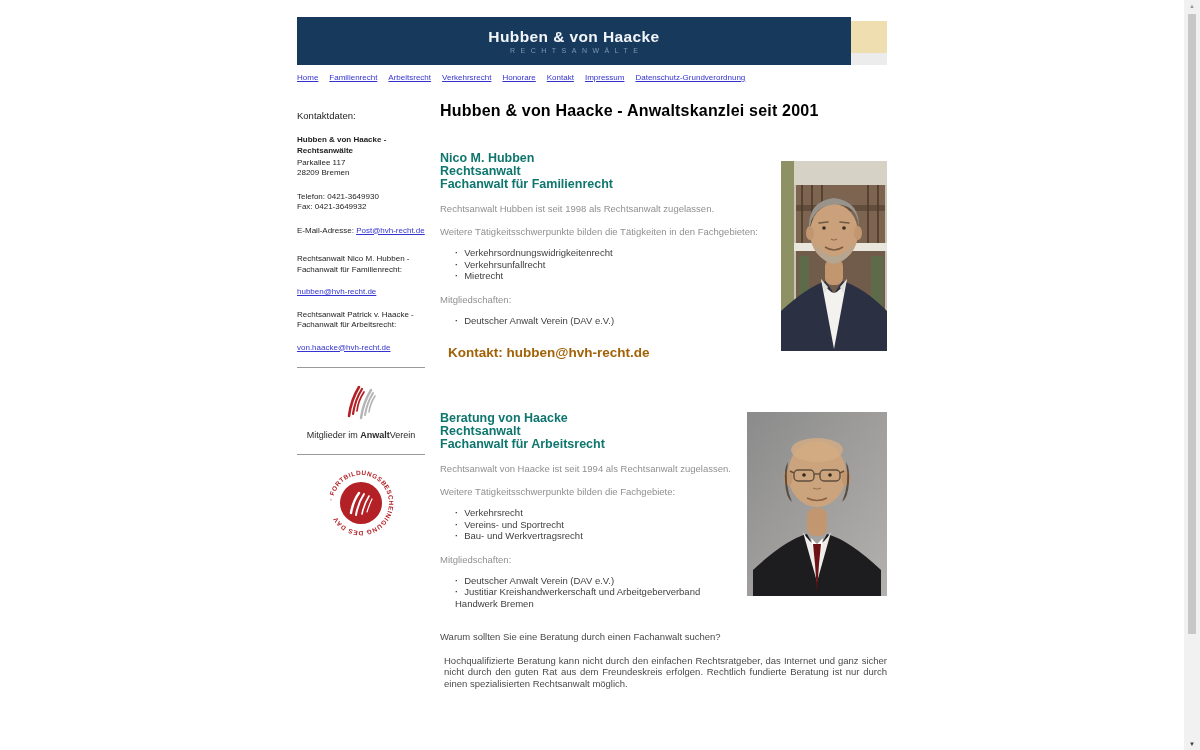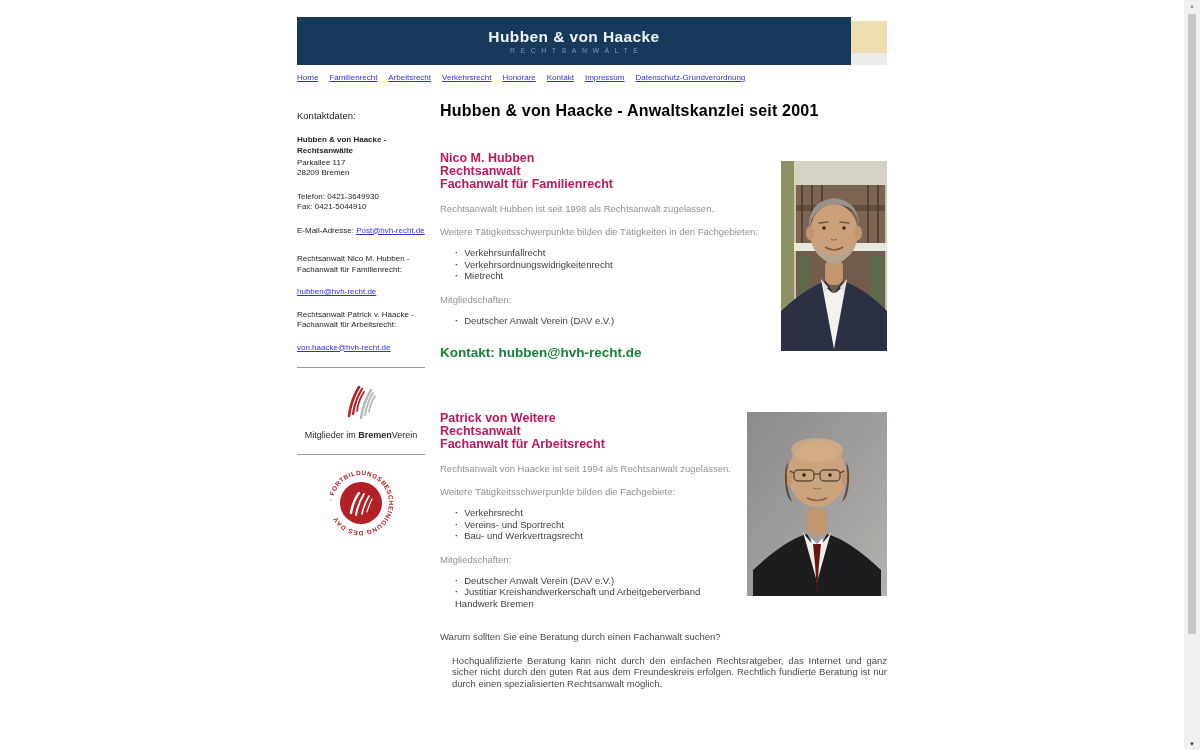--- a/index.html
+++ b/index.html
@@ -37,30 +37,30 @@
   .logo-wrap{text-align:center;margin:2px 0 4px 0;}
   .member-line{font-size:9px;text-align:center;margin:4px 0 2px 0;color:#2a2a2a;}
   .seal-wrap{text-align:center;margin-top:12px;}
 
   
   .main{margin-left:15px;width:447px;position:relative;font-size:9.5px;color:#3f3f3f;}
   .main h1{font-size:16px;margin:0;color:#000;letter-spacing:.2px;}
   .lawyer-section{position:relative;}
   .sec1{margin-top:32px;}
   .sec2{margin-top:52px;}
-  .name-h{font-size:12.5px;font-weight:bold;color:#be185d;line-height:13px;margin:0;}
+  .name-h{font-size:12.5px;font-weight:bold;color:#0f766e;line-height:13px;margin:0;}
   .muted{color:#909090;margin:12px 0 0 0;line-height:11px;}
   .txt{width:338px;}
   .txt2{width:300px;}
   ul.focus{margin:10px 0 0 0;padding:0 0 0 15px;list-style:none;}
   ul.focus li{line-height:11.5px;color:#3f3f3f;}
   ul.focus li::before{content:"\00b7";font-weight:bold;margin-right:6px;}
-  .contact-h{font-size:13.5px;font-weight:bold;color:#15803d;margin:19px 0 0 0;}
+  .contact-h{font-size:13.5px;font-weight:bold;color:#a16207;margin:19px 0 0 8px;}
   .closing-q{margin:22px 0 0 0;color:#4a4a4a;line-height:11.5px;}
-  .closing-p{margin:12px 0 0 12px;color:#4a4a4a;line-height:11.5px;text-align:justify;}
+  .closing-p{margin:12px 0 0 4px;color:#4a4a4a;line-height:11.5px;text-align:justify;}
   .portrait{position:absolute;right:0;display:block;}
   .portrait.p1{top:9px;}
   .portrait.p2{top:0;}
 
   
   .scrollbar{position:absolute;right:0;top:0;width:16px;height:750px;background:#f1f1f1;}
   .scroll-thumb{position:absolute;left:4px;top:14px;width:8px;height:620px;background:#c7c7c7;cursor:pointer;}
   .scroll-arrow{position:absolute;left:0;width:16px;text-align:center;font-size:6px;line-height:10px;cursor:pointer;}
   .scroll-up{top:1px;color:#9a9a9a;}
   .scroll-down{bottom:1px;color:#3c3c3c;}
@@ -101,21 +101,21 @@
         <p style="margin-bottom:1px;">
           <span class="bold">Hubben &amp; von Haacke -</span><br>
           <span class="bold">Rechtsanwälte</span>
         </p>
         <p class="gap">
           <span>Parkallee 117</span><br>
           <span>28209 Bremen</span>
         </p>
         <p class="gap">
           <span>Telefon: 0421-3649930</span><br>
-          <span>Fax: 0421-5044910</span>
+          <span>Fax: 0421-3649932</span>
         </p>
         <p class="gap" style="margin-bottom:18px;">
           <span>E-Mail-Adresse: </span><a>Post@hvh-recht.de</a>
         </p>
         <p style="margin-bottom:12px;">
           <span>Rechtsanwalt Nico M. Hubben -</span><br>
           <span>Fachanwalt für Familienrecht:</span>
         </p>
         <p style="margin-bottom:12px;"><a>hubben@hvh-recht.de</a></p>
         <p style="margin-bottom:12px;">
@@ -132,21 +132,21 @@
               <path d="M7,36 Q9,20 17,7" stroke="#b32025" stroke-width="2.6"></path>
               <path d="M11,34 Q13,20 20,9" stroke="#b32025" stroke-width="2.2"></path>
               <path d="M15,31 Q16,21 22,12" stroke="#b32025" stroke-width="1.7"></path>
               <path d="M19,38 Q21,23 29,10" stroke="#b5b5b5" stroke-width="2.4"></path>
               <path d="M23,35 Q25,23 31,13" stroke="#b5b5b5" stroke-width="2.0"></path>
               <path d="M27,32 Q28,24 33,16" stroke="#b5b5b5" stroke-width="1.6"></path>
             </g>
           </svg>
         </div>
         <div class="member-line">
-          <span>Mitglieder im </span><b>Bremen</b><span>Verein</span>
+          <span>Mitglieder im </span><b>Anwalt</b><span>Verein</span>
         </div>
 
         <hr>
 
         <div class="seal-wrap">
           <svg width="72" height="72" viewBox="0 0 72 72">
             <defs>
               <path id="sealCircle" d="M36,36 m-28,0 a28,28 0 1,1 56,0 a28,28 0 1,1 -56,0"></path>
             </defs>
             <circle cx="36" cy="36" r="21" fill="#b32025"></circle>
@@ -205,22 +205,22 @@
           </svg>
           <div class="txt">
             <h3 class="name-h">
               <div>Nico M. Hubben</div>
               <div>Rechtsanwalt</div>
               <div>Fachanwalt für Familienrecht</div>
             </h3>
             <p class="muted">Rechtsanwalt Hubben ist seit 1998 als Rechtsanwalt zugelassen.</p>
             <p class="muted">Weitere Tätigkeitsschwerpunkte bilden die Tätigkeiten in den Fachgebieten:</p>
             <ul class="focus">
+              <li>Verkehrsordnungswidrigkeitenrecht</li>
               <li>Verkehrsunfallrecht</li>
-              <li>Verkehrsordnungswidrigkeitenrecht</li>
               <li>Mietrecht</li>
             </ul>
             <p class="muted">Mitgliedschaften:</p>
             <ul class="focus">
               <li>Deutscher Anwalt Verein (DAV e.V.)</li>
             </ul>
           </div>
           <h3 class="contact-h">Kontakt: hubben@hvh-recht.de</h3>
         </div>
 
@@ -251,21 +251,21 @@
               <line x1="47" y1="61" x2="43" y2="59"></line>
               <line x1="93" y1="61" x2="97" y2="59"></line>
             </g>
             <circle cx="57" cy="63" r="1.8" fill="#33271c"></circle>
             <circle cx="83" cy="63" r="1.8" fill="#33271c"></circle>
             <path d="M66,76 Q70,78 74,76" fill="none" stroke="#96714c" stroke-width="1.2"></path>
             <path d="M60,86 Q70,91 80,86" fill="none" stroke="#8a6240" stroke-width="1.5"></path>
           </svg>
           <div class="txt2">
             <h3 class="name-h">
-              <div>Patrick von Weitere</div>
+              <div>Beratung von Haacke</div>
               <div>Rechtsanwalt</div>
               <div>Fachanwalt für Arbeitsrecht</div>
             </h3>
             <p class="muted">Rechtsanwalt von Haacke ist seit 1994 als Rechtsanwalt zugelassen.</p>
             <p class="muted">Weitere Tätigkeitsschwerpunkte bilden die Fachgebiete:</p>
             <ul class="focus">
               <li>Verkehrsrecht</li>
               <li>Vereins- und Sportrecht</li>
               <li>Bau- und Werkvertragsrecht</li>
             </ul>

